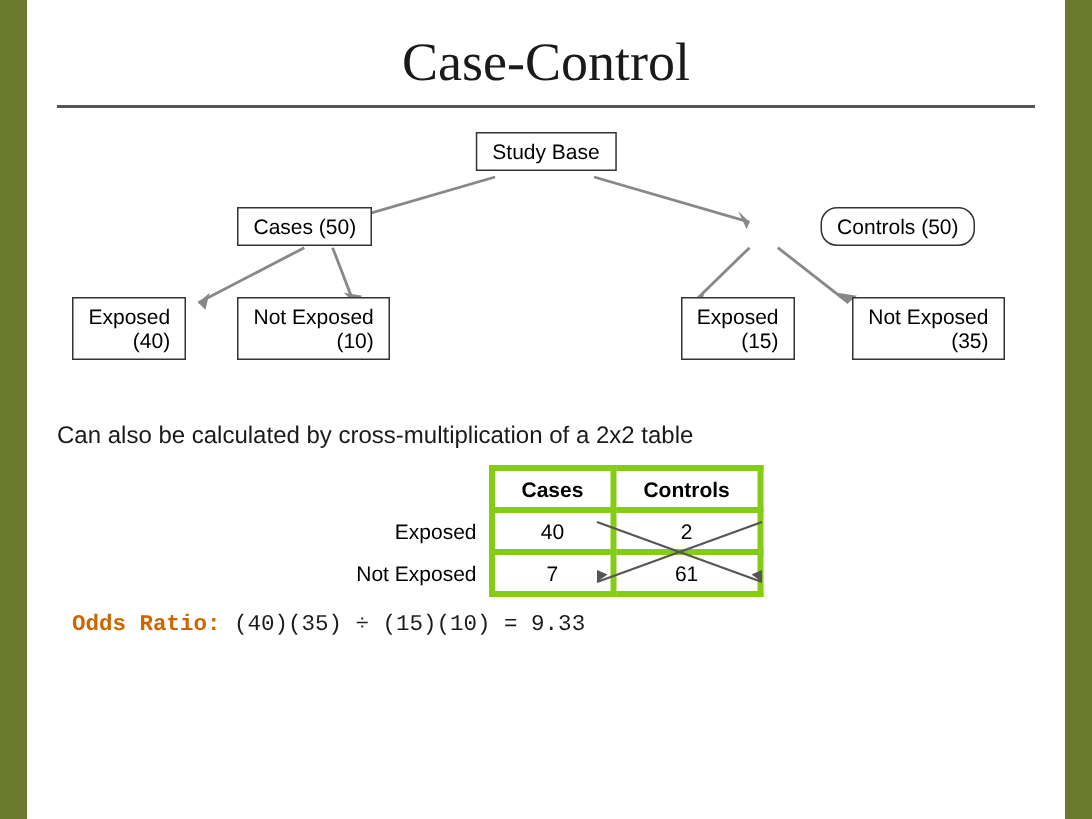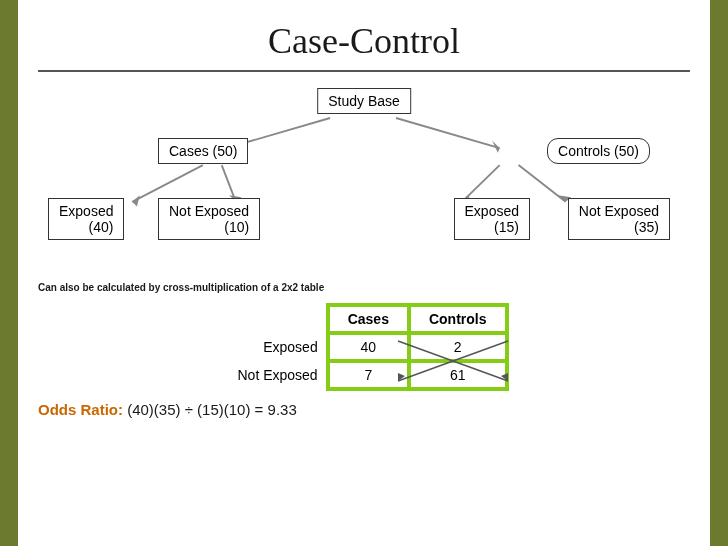--- a/index.html
+++ b/index.html
@@ -116,22 +116,22 @@
       position: absolute;
       top: 0;
       left: 0;
       width: 100%;
       height: 100%;
       pointer-events: none;
     }
 
     
     .note {
-      font-size: 10px;
-      font-weight: bold;
+      font-size: 16px;
+      font-weight: normal;
       color: #1a1a1a;
       margin: 4px 0 10px 0;
     }
 
     
     .table-container {
       display: flex;
       justify-content: center;
     }
 
@@ -160,21 +160,22 @@
     .table-wrapper {
       position: relative;
       display: inline-block;
     }
 
     
     .odds-ratio {
       font-size: 15px;
       color: #1a1a1a;
       margin-top: 10px;
-      margin-left: 0;
+      margin-left: 10px;
+      font-family: Liberation Mono, monospace;
     }
 
     .odds-ratio .label {
       color: #cc6600;
       font-weight: bold;
     }
   </style>
 </head>
 <body>
 

